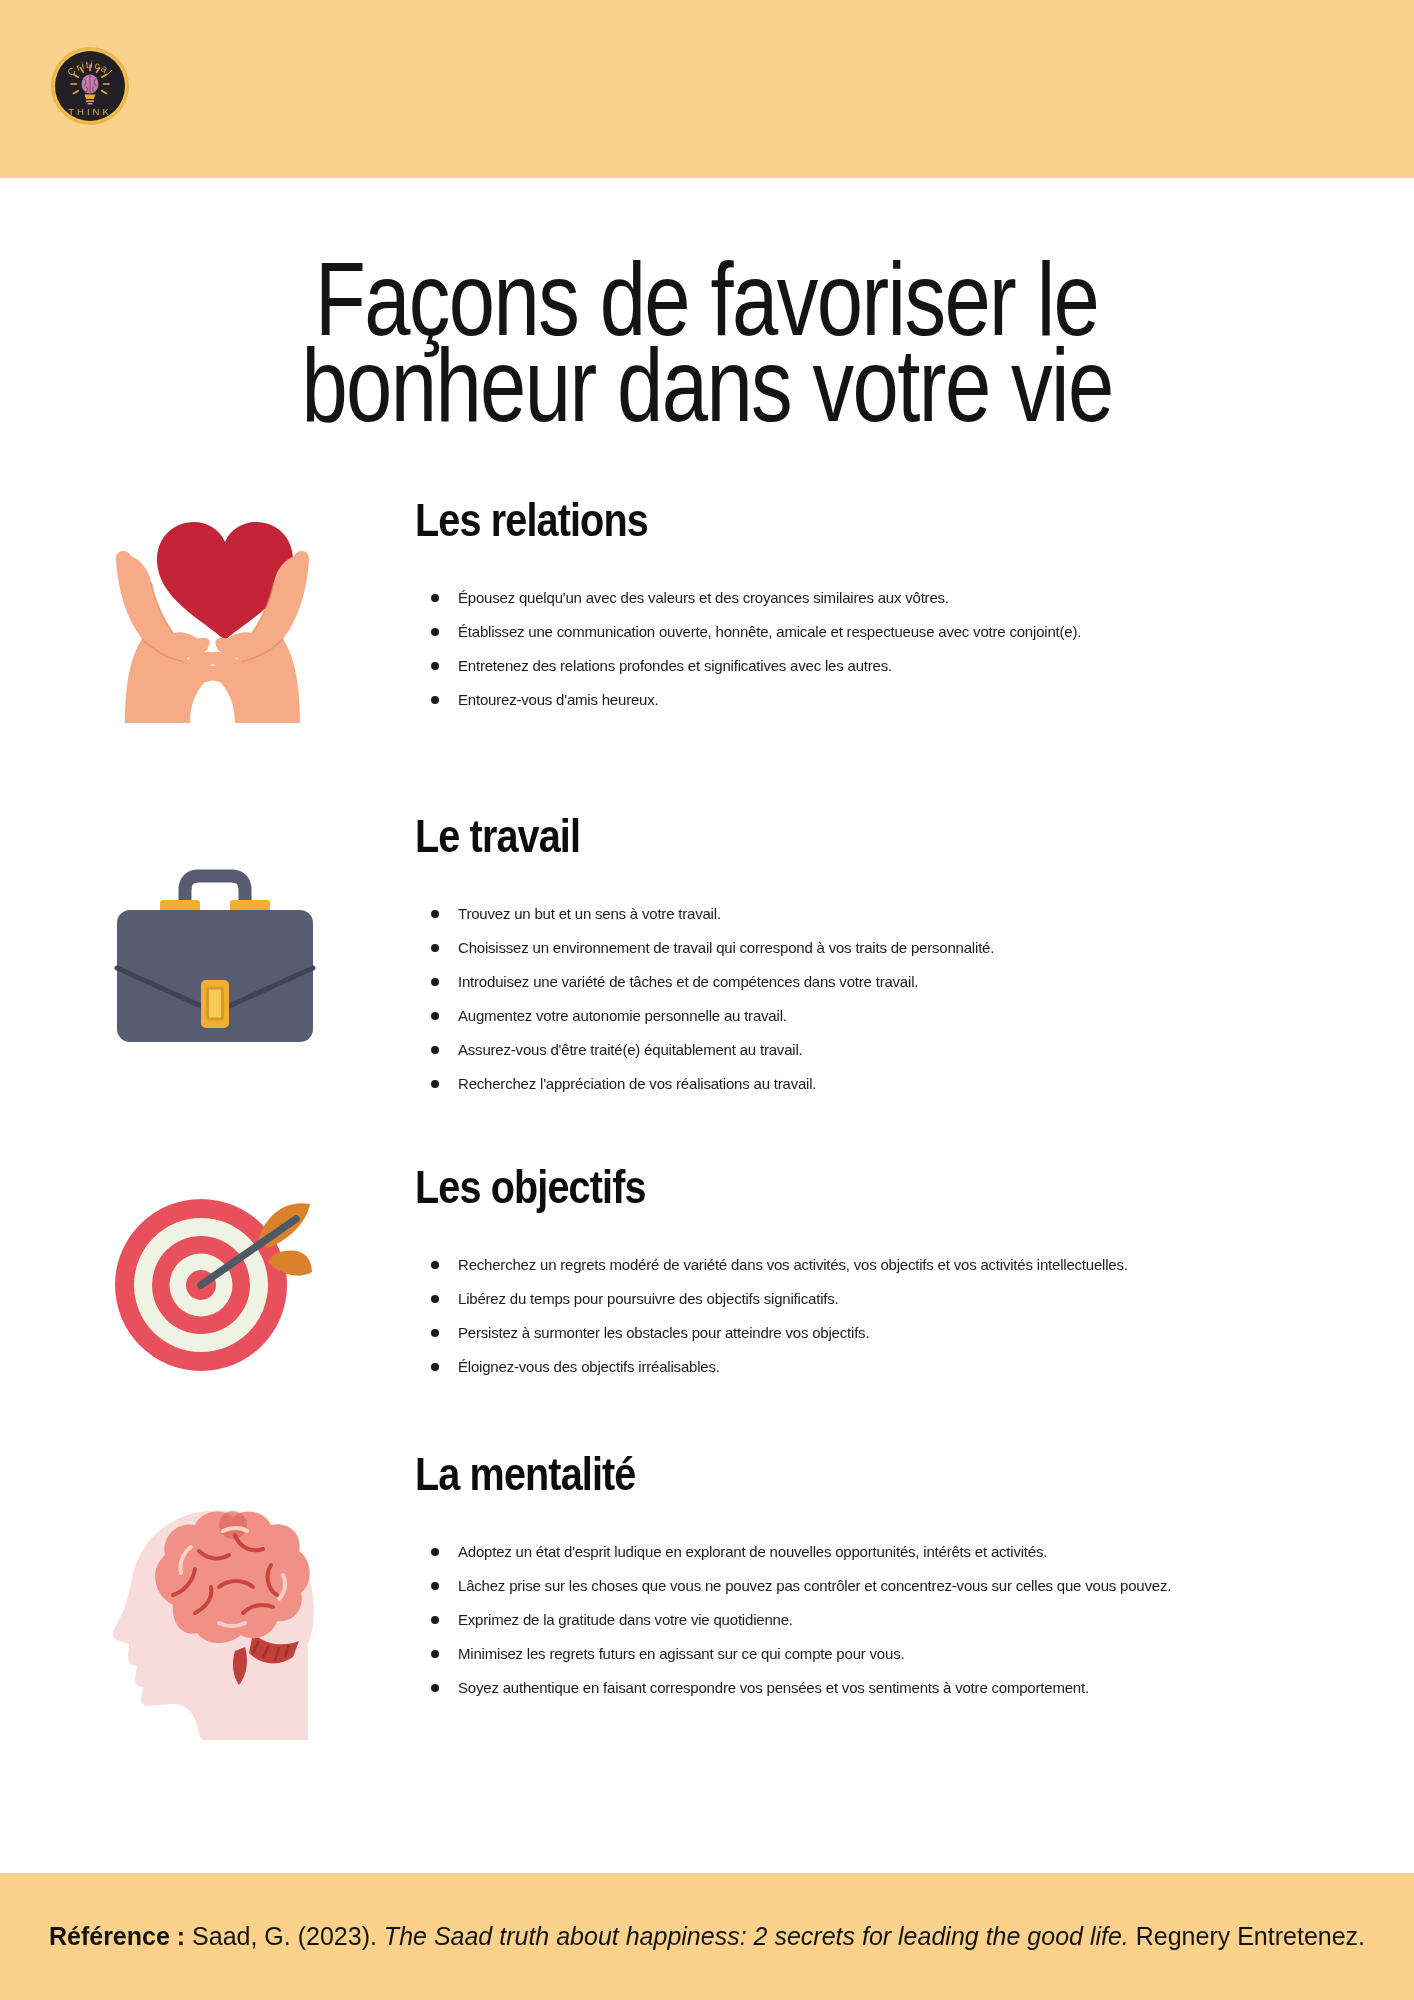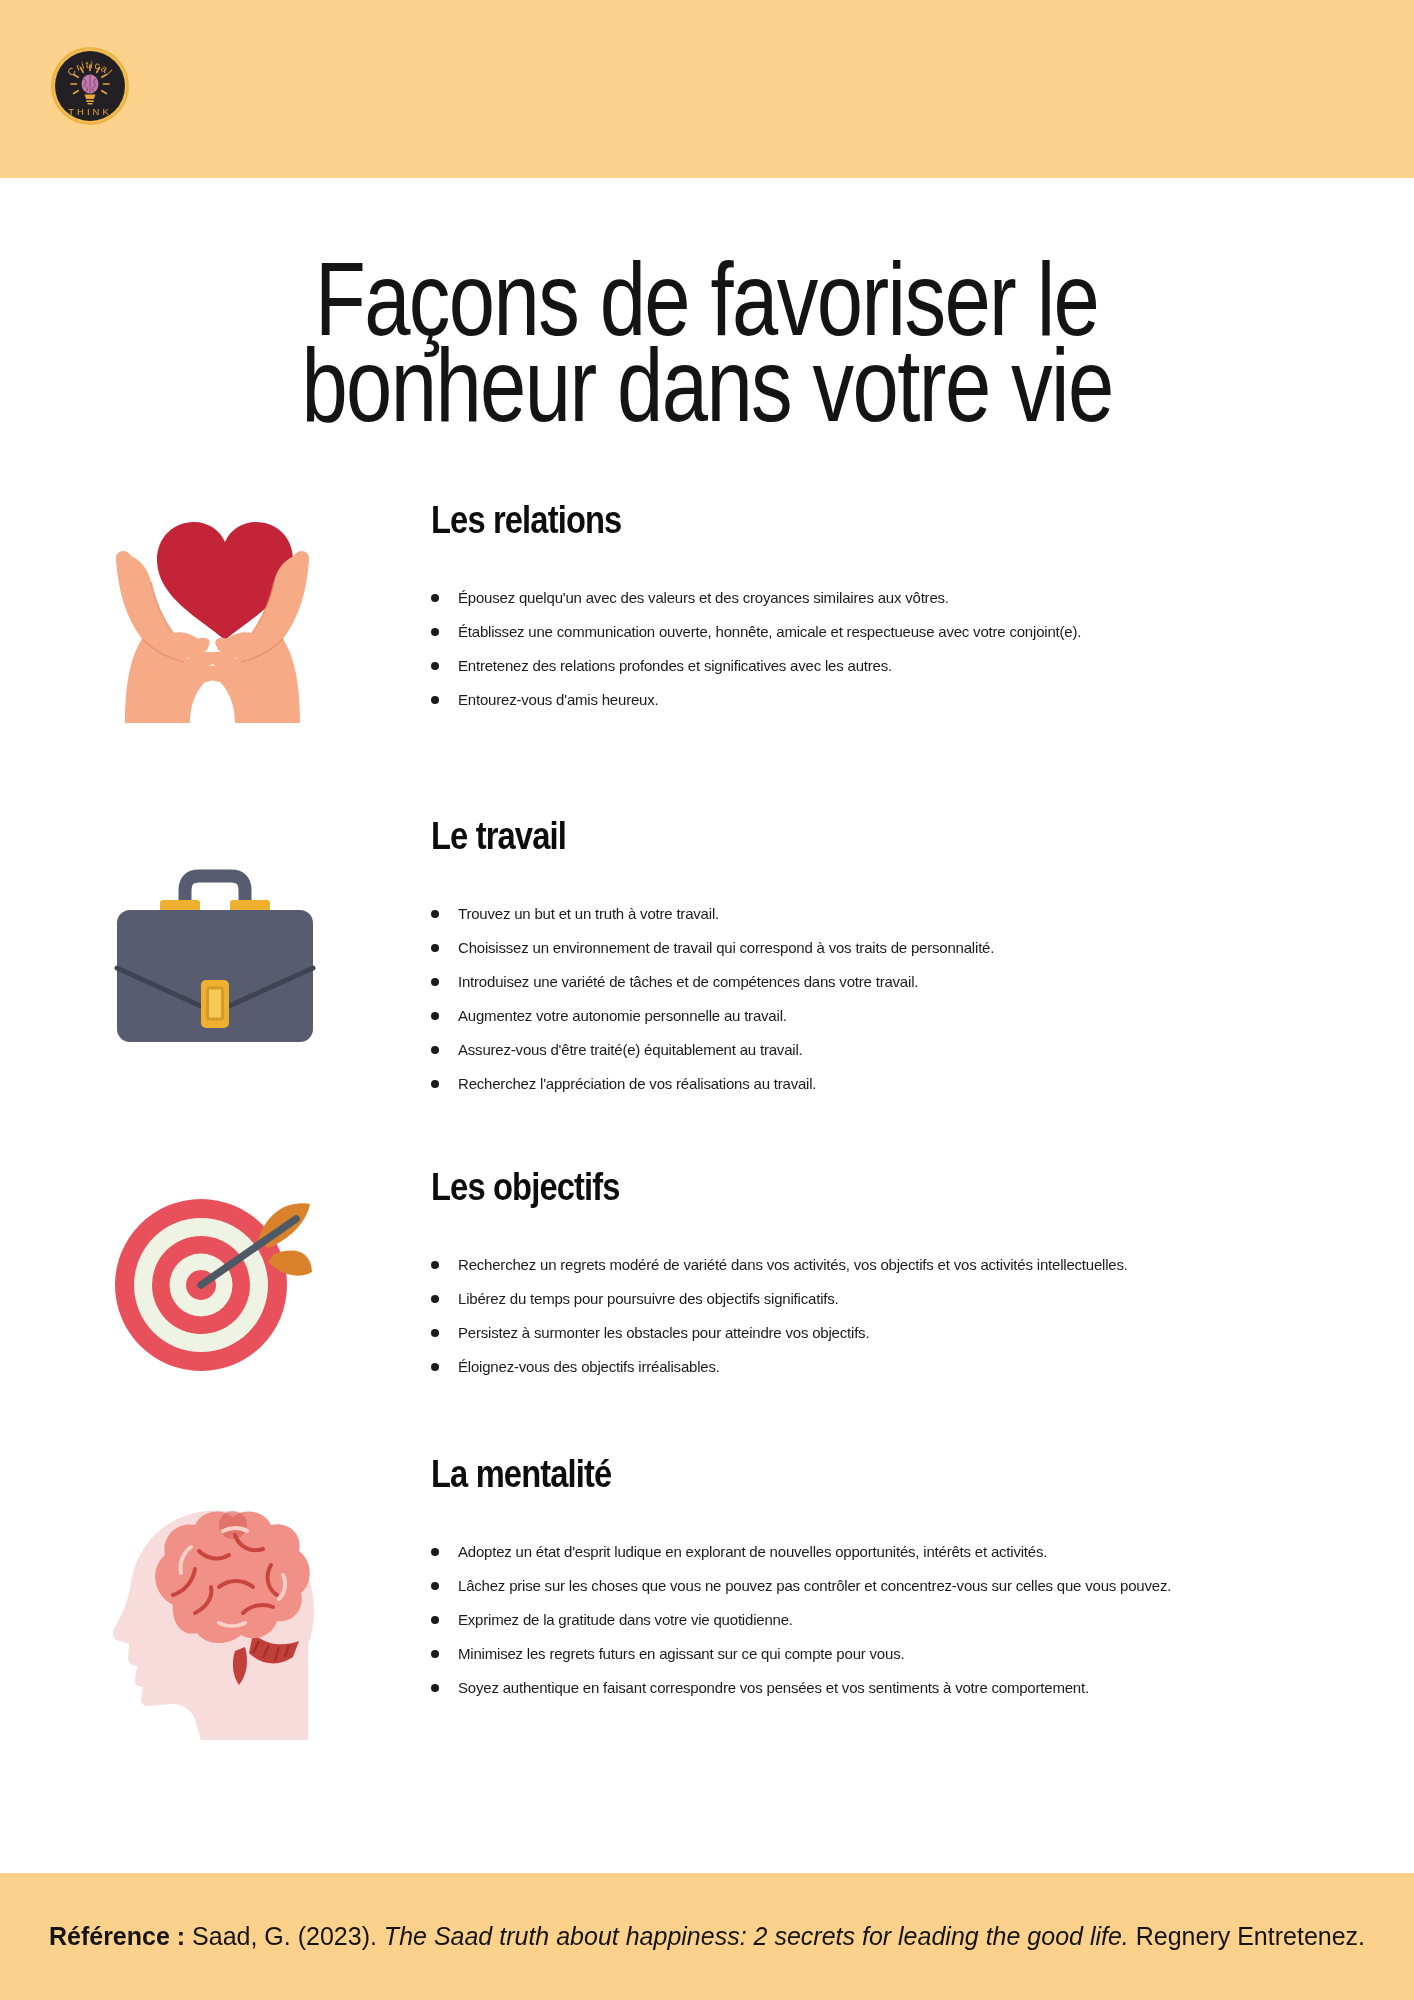--- a/index.html
+++ b/index.html
@@ -20,21 +20,21 @@
   .title .tline{display:block;}
   .title .tinner{display:inline-block;transform:scaleX(.80);transform-origin:center;
     white-space:nowrap;letter-spacing:-2px;}
 
   .section{position:absolute;left:415px;width:815px;}
   #sec-relations{top:495px;}
   #sec-travail{top:811px;}
   #sec-objectifs{top:1162px;}
   #sec-mentalite{top:1449px;}
 
-  .section h2{margin:0 0 36px 16px;font-size:38px;line-height:50px;color:#0d0d0d;}
+  .section h2{margin:0 0 36px 0;font-size:46px;line-height:50px;color:#0d0d0d;}
   .section h2 .hinner{display:inline-block;transform:scaleX(.86);transform-origin:left bottom;
     font-weight:700;letter-spacing:-1px;}
 
   .section ul{list-style:none;margin:0;padding:0;}
   .section li{
     position:relative;padding-left:43px;font-size:15px;line-height:34px;
     letter-spacing:-0.2px;color:#1b1b1b;
   }
   .section li::before{
     content:"";position:absolute;left:16px;top:13px;width:8px;height:8px;
@@ -172,21 +172,21 @@
       <li>Épousez quelqu'un avec des valeurs et des croyances similaires aux vôtres.</li>
       <li>Établissez une communication ouverte, honnête, amicale et respectueuse avec votre conjoint(e).</li>
       <li>Entretenez des relations profondes et significatives avec les autres.</li>
       <li>Entourez-vous d'amis heureux.</li>
     </ul>
   </div>
 
   <div class="section" id="sec-travail">
     <h2><span class="hinner">Le travail</span></h2>
     <ul>
-      <li>Trouvez un but et un truth à votre travail.</li>
+      <li>Trouvez un but et un sens à votre travail.</li>
       <li>Choisissez un environnement de travail qui correspond à vos traits de personnalité.</li>
       <li>Introduisez une variété de tâches et de compétences dans votre travail.</li>
       <li>Augmentez votre autonomie personnelle au travail.</li>
       <li>Assurez-vous d'être traité(e) équitablement au travail.</li>
       <li>Recherchez l'appréciation de vos réalisations au travail.</li>
     </ul>
   </div>
 
   <div class="section" id="sec-objectifs">
     <h2><span class="hinner">Les objectifs</span></h2>

